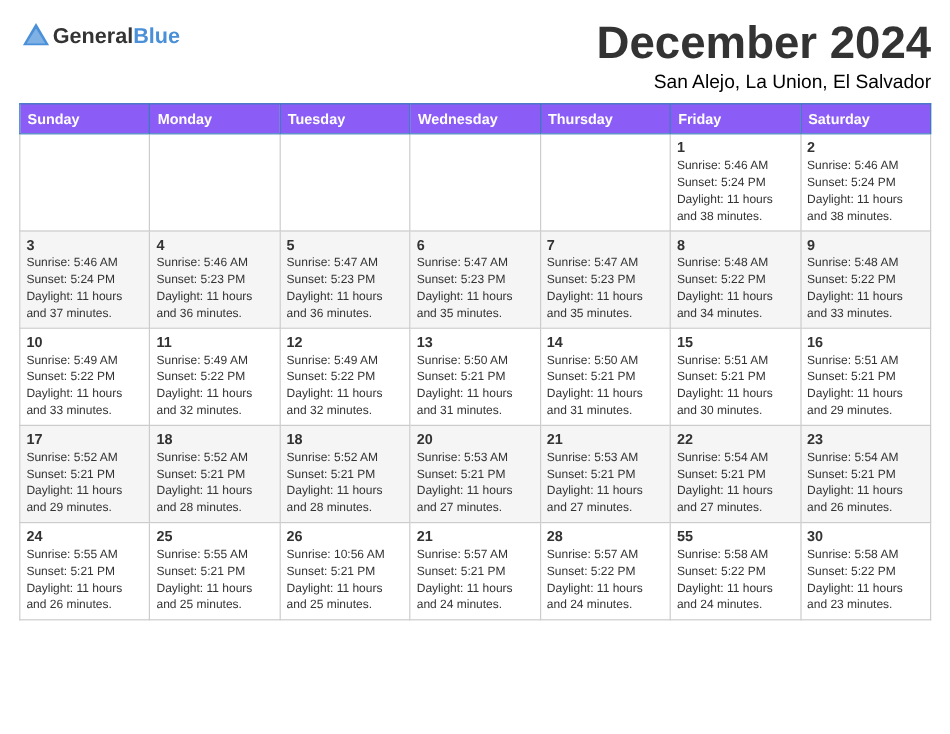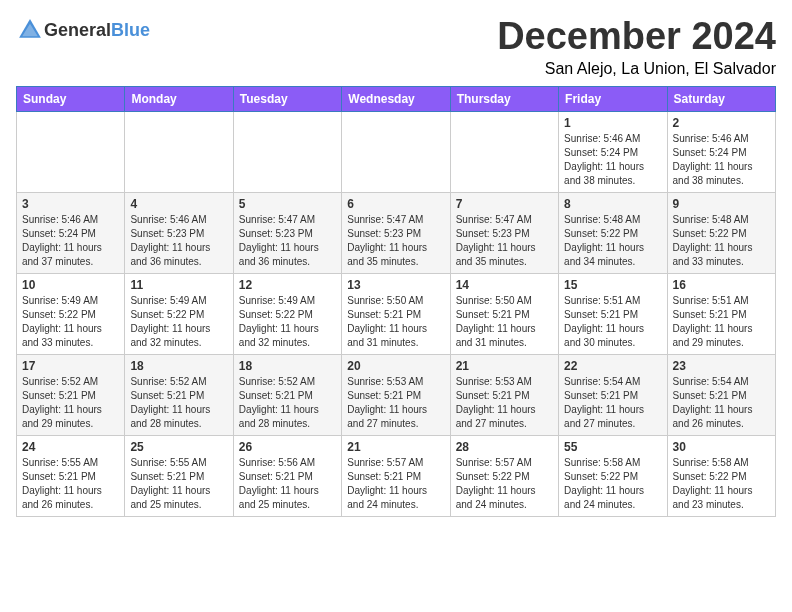--- a/index.html
+++ b/index.html
@@ -285,21 +285,21 @@
         </td>
         <td>
           <span class="day-num">25</span>
           <div class="day-info">Sunrise: 5:55 AM
 Sunset: 5:21 PM
 Daylight: 11 hours
 and 25 minutes.</div>
         </td>
         <td>
           <span class="day-num">26</span>
-          <div class="day-info">Sunrise: 5:56 AM
+          <div class="day-info">Sunrise: 10:56 AM
 Sunset: 5:21 PM
 Daylight: 11 hours
 and 25 minutes.</div>
         </td>
         <td>
           <span class="day-num">21</span>
           <div class="day-info">Sunrise: 5:57 AM
 Sunset: 5:21 PM
 Daylight: 11 hours
 and 24 minutes.</div>

